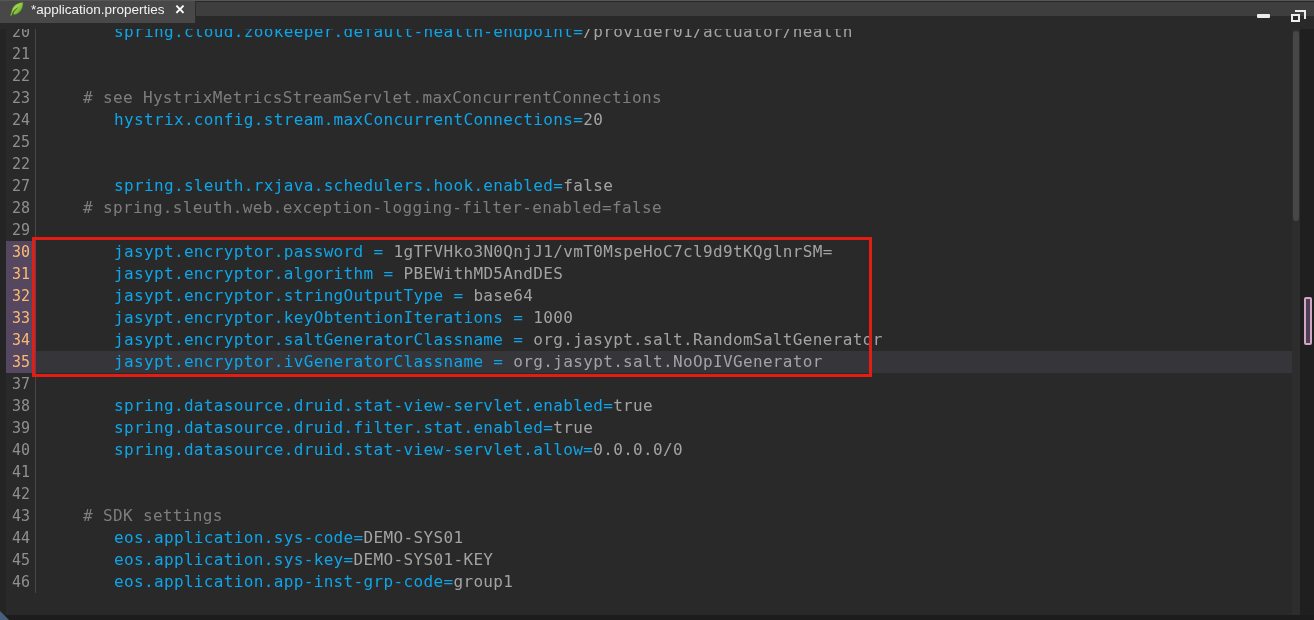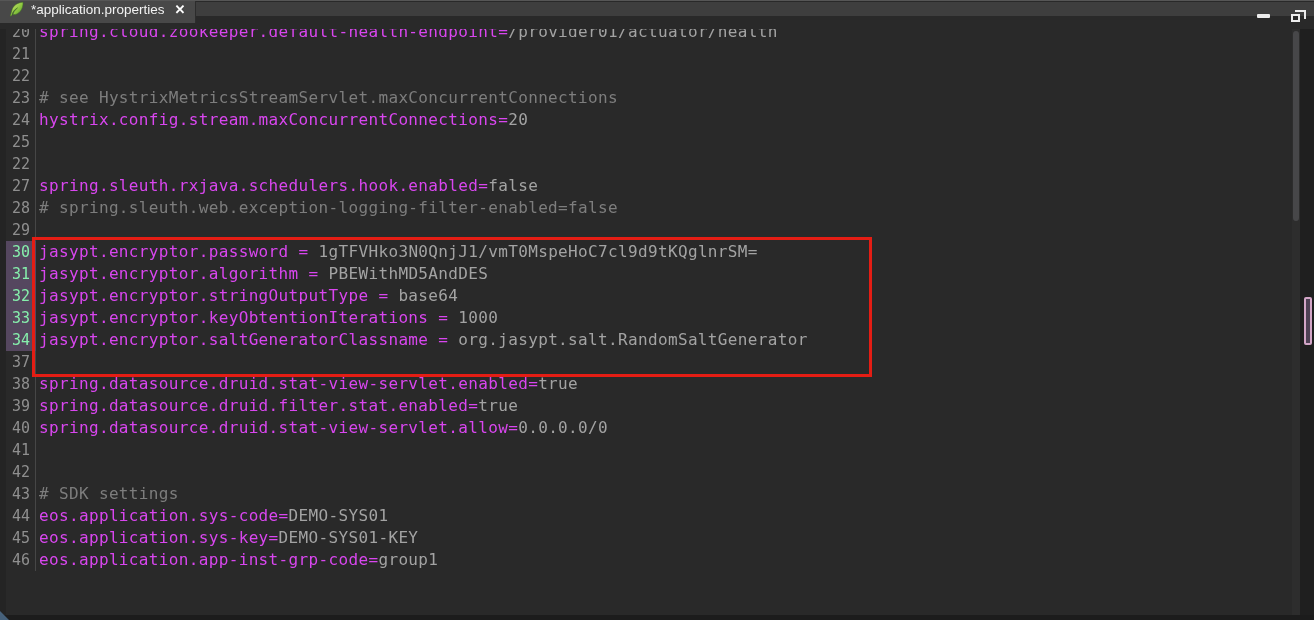--- a/index.html
+++ b/index.html
@@ -40,35 +40,35 @@
     content:""; position:absolute; top:-6px; left:2px; width:9px; height:7px;
     border:2px solid #ececec; border-bottom:none; border-left:none;
   }
   
   .editor {
     position:absolute; top:28px; left:0; right:0; bottom:0;
     background:#292929; overflow:hidden;
   }
   .edge-left { position:absolute; left:0; top:0; bottom:0; width:6px; background:#242424; z-index:3; }
   .lines { position:absolute; top:-8px; left:0; right:0; z-index:2; }
-  .row { display:flex; height:22px; }
+  .row { display:flex; height:22px;gap:44px; }
   .row.current { background:#35353a; }
   .gutter {
     flex:0 0 30px; width:30px; text-align:right; padding-right:5px;
     font:15px/22px "DejaVu Sans Mono", monospace;
     color:#8f8f8f; border-right:1px solid #464646;
     margin-left:6px; cursor:pointer;
   }
-  .gutter.marked { background:#55475f; color:#86efac; border-right-color:#55475f; }
+  .gutter.marked { background:#55475f; color:#fdba74; border-right-color:#55475f; }
   .code {
     padding-left:3px; white-space:pre;
     font:16px/22px "DejaVu Sans Mono", monospace;
     letter-spacing:0.35px; color:#e2e2e2;
   }
-  .key { color:#d946ef; }
+  .key { color:#0ea5e9;margin-left:31px; }
   .val { color:#a3a3a3; }
   .cmt { color:#7d7d7d; }
   
   .red-box {
     position:absolute; left:32px; top:208px; width:840px; height:140px;
     border:3px solid #e41d14; z-index:5; pointer-events:none;
   }
   
   .scroll-track {
     position:absolute; top:0; bottom:0; right:14px; width:8px;
@@ -175,20 +175,24 @@
           <div class="code"><span class="key">jasypt.encryptor.stringOutputType = </span><span class="val">base64</span></div>
         </div>
         <div class="row">
           <div class="gutter marked">33</div>
           <div class="code"><span class="key">jasypt.encryptor.keyObtentionIterations = </span><span class="val">1000</span></div>
         </div>
         <div class="row">
           <div class="gutter marked">34</div>
           <div class="code"><span class="key">jasypt.encryptor.saltGeneratorClassname = </span><span class="val">org.jasypt.salt.RandomSaltGenerator</span></div>
         </div>
+        <div class="row current">
+          <div class="gutter marked">35</div>
+          <div class="code"><span class="key">jasypt.encryptor.ivGeneratorClassname = </span><span class="val">org.jasypt.salt.NoOpIVGenerator</span></div>
+        </div>
         <div class="row">
           <div class="gutter">37</div>
           <div class="code"></div>
         </div>
         <div class="row">
           <div class="gutter">38</div>
           <div class="code"><span class="key">spring.datasource.druid.stat-view-servlet.enabled=</span><span class="val">true</span></div>
         </div>
         <div class="row">
           <div class="gutter">39</div>

